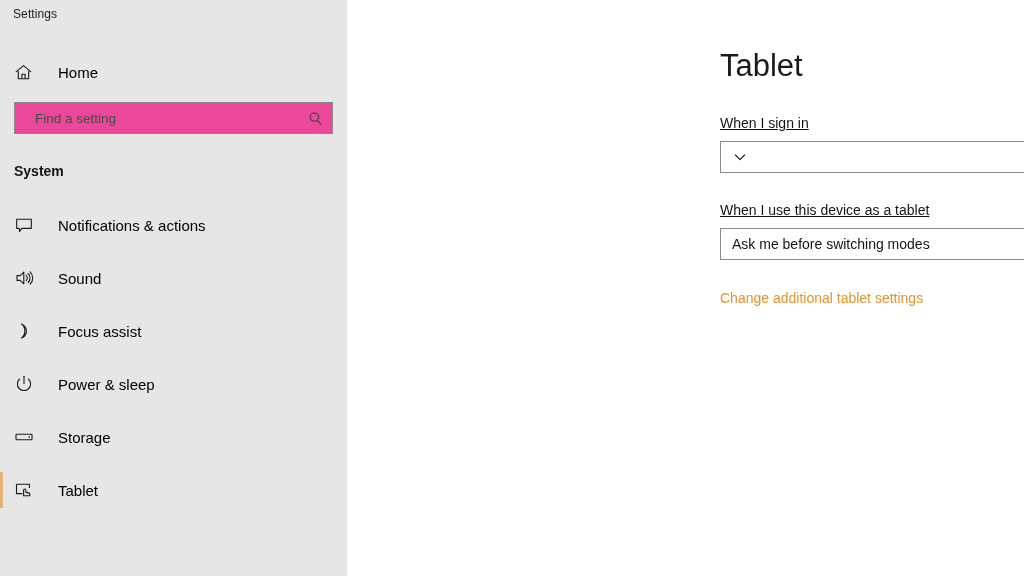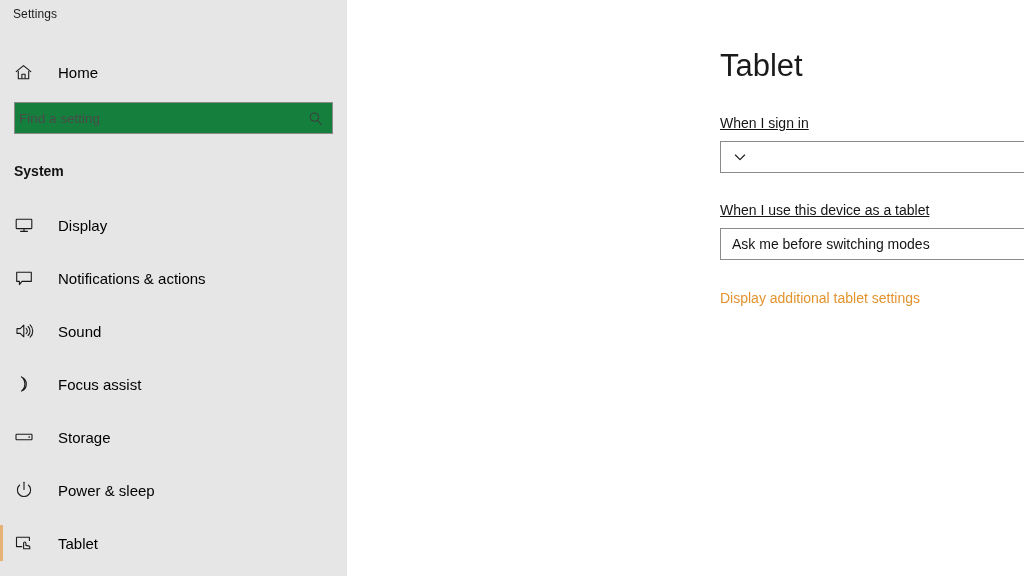--- a/index.html
+++ b/index.html
@@ -62,25 +62,25 @@
 
   .home-row .nav-label {
     font-size: 15px;
     color: #000;
     margin-left: 14px;
   }
 
   .search-wrap {
     margin: 10px 14px 0 14px;
     height: 32px;
-    background: #15803d;
+    background: #ec4899;
     border: 1px solid #8a8a8a;
     display: flex;
     align-items: center;
-    padding: 0 8px 0 4px;
+    padding: 0 8px 0 20px;
     gap: 37px;
   }
 
   .search-wrap input {
     flex: 1 1 auto;
     border: none;
     outline: none;
     background: transparent;
     font-family: "Liberation Sans", sans-serif;
     font-size: 13.5px;
@@ -252,30 +252,20 @@
           <circle cx="6.4" cy="6.1" r="4.2" fill="none" stroke="#3d3d3d" stroke-width="1.05"></circle>
           <line x1="9.5" y1="9.3" x2="13.2" y2="13.4" stroke="#3d3d3d" stroke-width="1.05" stroke-linecap="round"></line>
         </svg>
       </span>
     </div>
 
     <div class="group-header">System</div>
 
     <div class="nav-list">
 
-      <div class="nav-item">
-        <span class="nav-icon">
-          <svg width="20" height="20" viewBox="0 0 20 20">
-            <rect x="2.2" y="4.3" width="15.6" height="9.3" rx="0.6" fill="none" stroke="#1a1a1a" stroke-width="1.1"></rect>
-            <line x1="6.6" y1="16.4" x2="13.4" y2="16.4" stroke="#1a1a1a" stroke-width="1.1" stroke-linecap="round"></line>
-            <line x1="10" y1="13.6" x2="10" y2="16.4" stroke="#1a1a1a" stroke-width="1.1"></line>
-          </svg>
-        </span>
-        <span class="nav-label">Display</span>
-      </div>
 
       <div class="nav-item">
         <span class="nav-icon">
           <svg width="20" height="20" viewBox="0 0 20 20">
             <path d="M2.7 4.2 L17.3 4.2 L17.3 13.4 L8.0 13.4 L5.4 16.6 L5.4 13.4 L2.7 13.4 Z" fill="none" stroke="#1a1a1a" stroke-width="1.1" stroke-linejoin="round"></path>
           </svg>
         </span>
         <span class="nav-label">Notifications &amp; actions</span>
       </div>
 
@@ -296,35 +286,35 @@
           <svg width="20" height="20" viewBox="0 0 20 20">
             <path d="M7.4 2.9 A7.6 7.6 0 0 1 7.4 17.1 A9.0 9.0 0 0 0 7.4 2.9 Z" fill="none" stroke="#1a1a1a" stroke-width="1.1" stroke-linejoin="round"></path>
           </svg>
         </span>
         <span class="nav-label">Focus assist</span>
       </div>
 
       <div class="nav-item">
         <span class="nav-icon">
           <svg width="20" height="20" viewBox="0 0 20 20">
+            <path d="M5.6 5.0 A6.6 6.6 0 1 0 14.4 5.0" fill="none" stroke="#1a1a1a" stroke-width="1.1" stroke-linecap="round"></path>
+            <line x1="10" y1="2.2" x2="10" y2="9.4" stroke="#1a1a1a" stroke-width="1.1" stroke-linecap="round"></line>
+          </svg>
+        </span>
+        <span class="nav-label">Power &amp; sleep</span>
+      </div>
+
+      <div class="nav-item">
+        <span class="nav-icon">
+          <svg width="20" height="20" viewBox="0 0 20 20">
             <rect x="2.0" y="7.3" width="16.0" height="5.4" rx="0.7" fill="none" stroke="#1a1a1a" stroke-width="1.1"></rect>
             <circle cx="15.2" cy="10.0" r="0.85" fill="#1a1a1a"></circle>
           </svg>
         </span>
         <span class="nav-label">Storage</span>
-      </div>
-
-      <div class="nav-item">
-        <span class="nav-icon">
-          <svg width="20" height="20" viewBox="0 0 20 20">
-            <path d="M5.6 5.0 A6.6 6.6 0 1 0 14.4 5.0" fill="none" stroke="#1a1a1a" stroke-width="1.1" stroke-linecap="round"></path>
-            <line x1="10" y1="2.2" x2="10" y2="9.4" stroke="#1a1a1a" stroke-width="1.1" stroke-linecap="round"></line>
-          </svg>
-        </span>
-        <span class="nav-label">Power &amp; sleep</span>
       </div>
 
       <div class="nav-item selected">
         <span class="nav-icon">
           <svg width="20" height="20" viewBox="0 0 20 20">
             <path d="M2.5 4.2 L15.4 4.2 L15.4 8.0 M2.5 4.2 L2.5 13.6 L8.2 13.6" fill="none" stroke="#1a1a1a" stroke-width="1.1" stroke-linejoin="round"></path>
             <path d="M9.6 15.8 L9.6 10.2 A1.15 1.15 0 0 1 11.9 10.2 L11.9 12.4 L14.6 12.9 A1.5 1.5 0 0 1 15.8 14.5 L15.8 15.8 Z" fill="none" stroke="#1a1a1a" stroke-width="1.1" stroke-linejoin="round"></path>
           </svg>
         </span>
         <span class="nav-label">Tablet</span>
@@ -355,19 +345,19 @@
 
       <div class="field-block">
         <div class="field-label">When I use this device as a tablet</div>
         <div class="combo combo-2">
           <span class="combo-value">Ask me before switching modes</span>
 
         </div>
       </div>
 
       <div class="link-row">
-        <a class="link" href="#">Display additional tablet settings</a>
+        <a class="link" href="#">Change additional tablet settings</a>
       </div>
 
     </div>
   </div>
 
 </div>
 
 </body></html>

